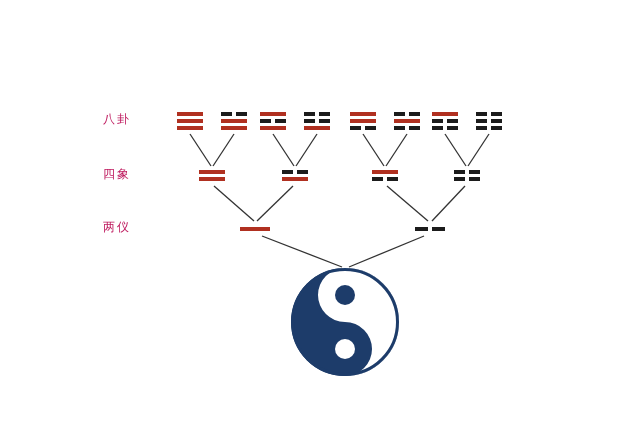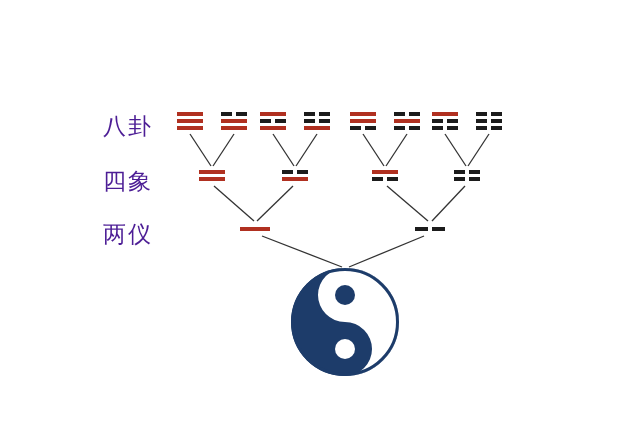--- a/index.html
+++ b/index.html
@@ -13,23 +13,23 @@
   }
   svg.overlay { position:absolute; left:0; top:0; }
   .conn { stroke:var(--conn,#333); stroke-width:1.3; }
   .taiji-main { fill:var(--taiji,#1d3c6a); }
   .taiji-white { fill:var(--taiji-contrast,#fff); }
   .taiji-ring { fill:none; stroke:var(--taiji,#1d3c6a); stroke-width:3; }
 
   .row-label {
     position:absolute;
     left:103px;
-    font-size:23px;
+    font-size:12px;
     letter-spacing:2px;
-    color:#4c1d95;
+    color:#be185d;
     font-family:"DejaVu Sans","Liberation Sans",sans-serif;
   }
   #label-bagua   { top:111px; }
   #label-sixiang { top:166px; }
   #label-liangyi { top:219px; }
 
   .symbol { position:absolute; }
   .symbol .line { height:4px; margin-bottom:3px; }
   .symbol .line:last-child { margin-bottom:0; }
   .symbol .line.yang { background:var(--yang,#b03020); }

